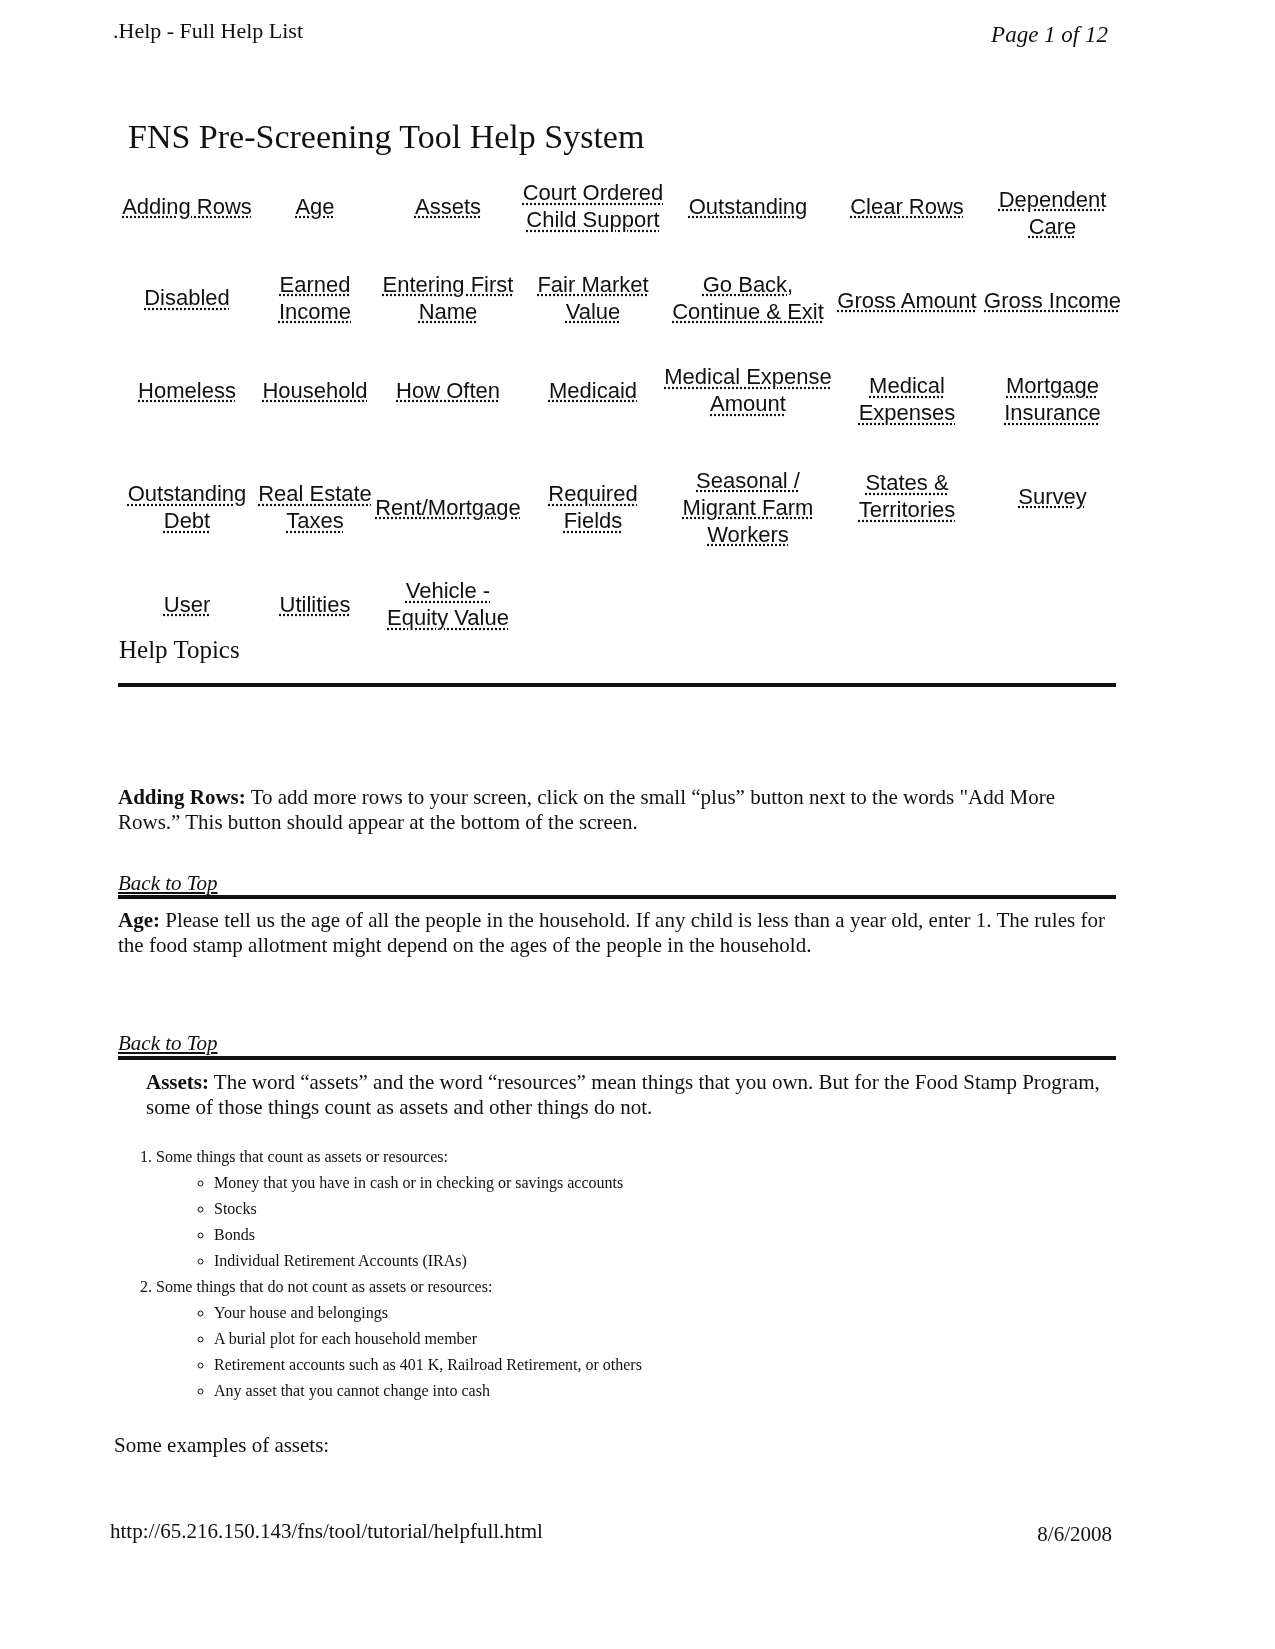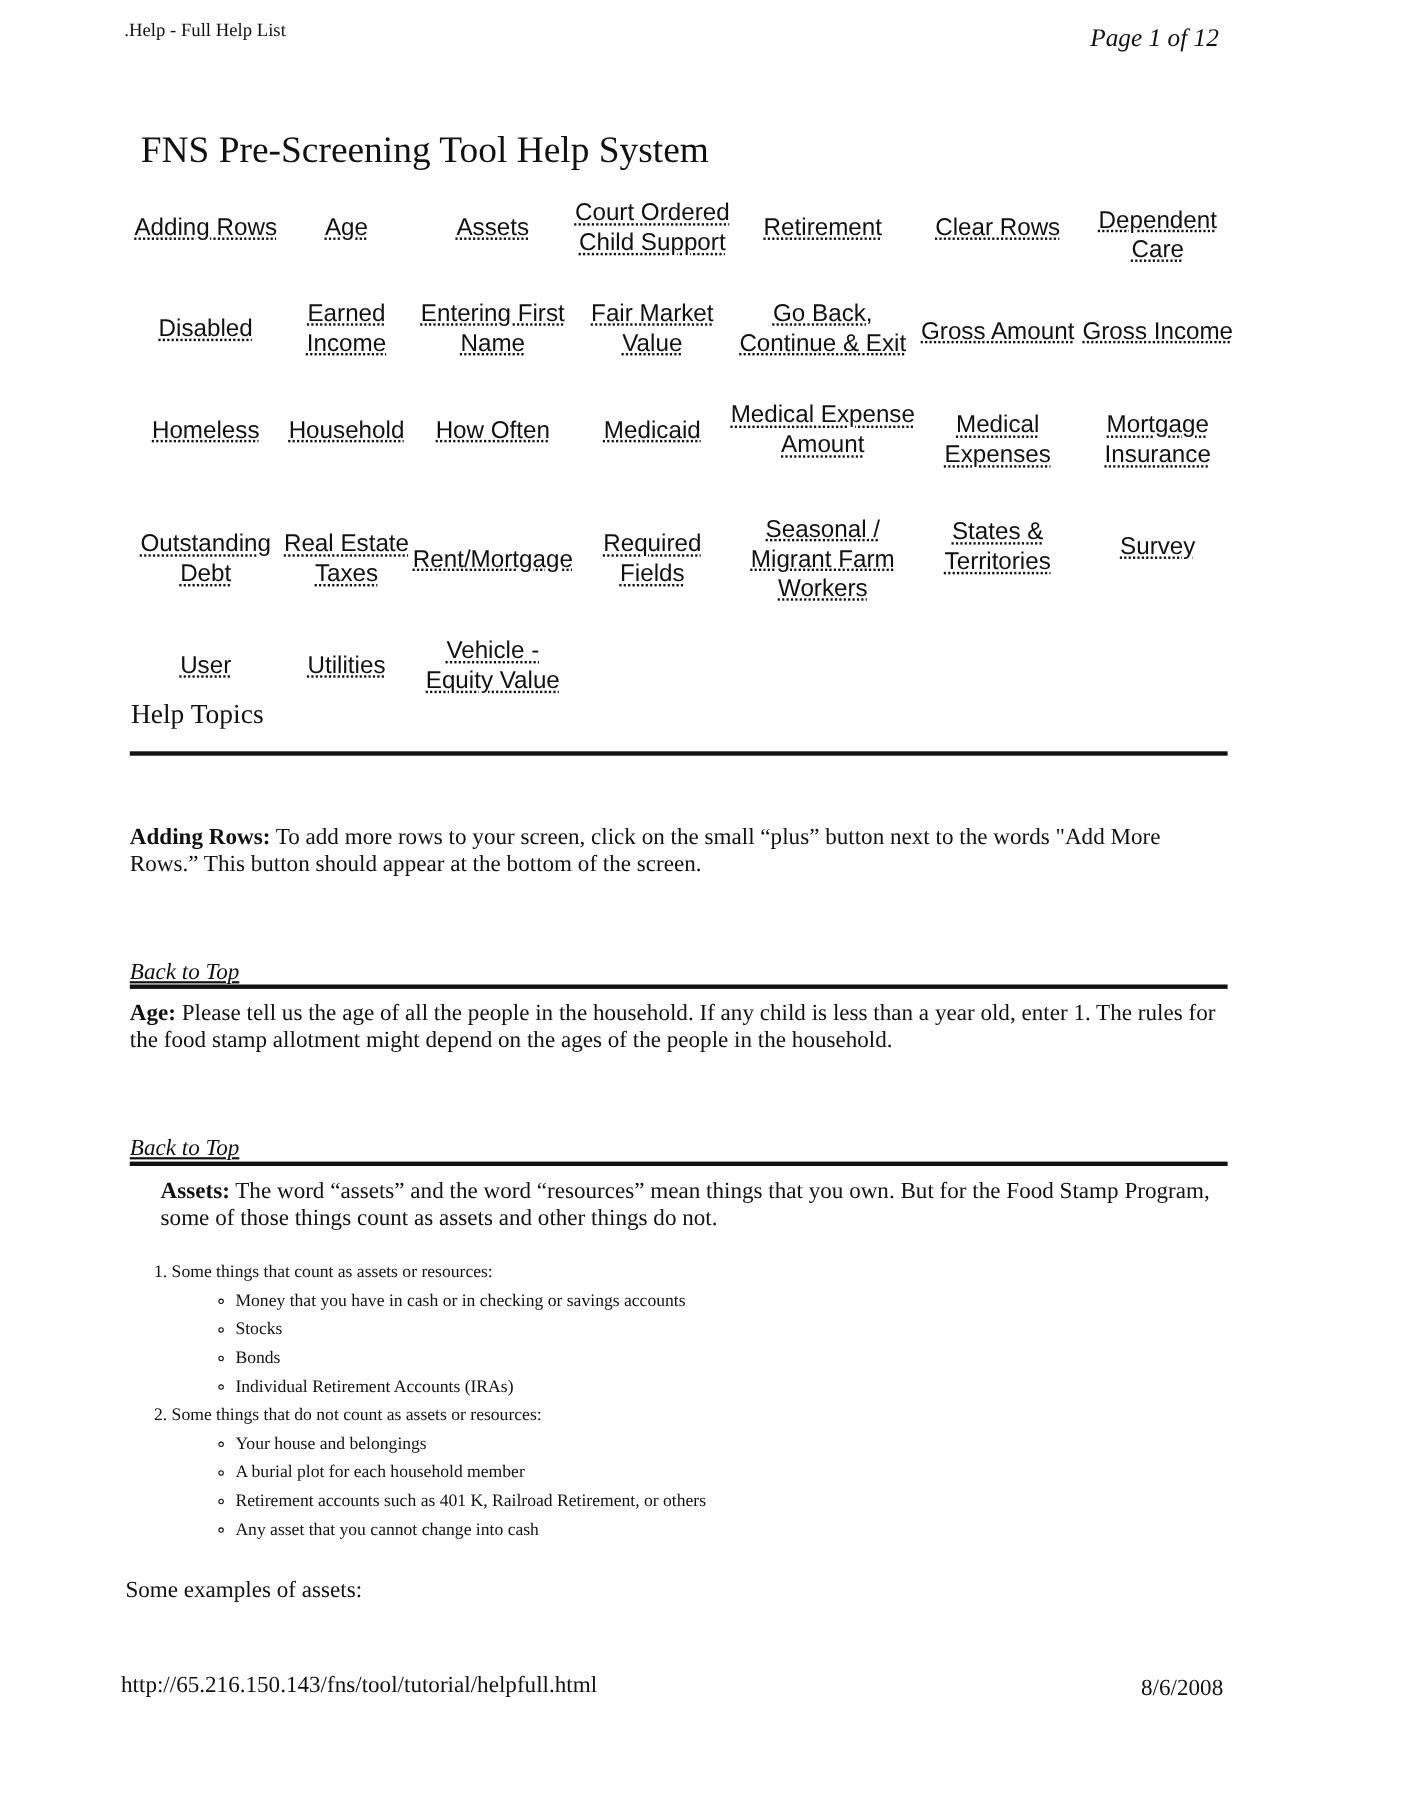--- a/index.html
+++ b/index.html
@@ -1,17 +1,17 @@
 <!DOCTYPE html>
 <html><head>
 <meta charset="utf-8">
 <style>
   html, body { margin: 0; padding: 0; background: #ffffff; }
   body { width: 1275px; height: 1649px; position: relative; overflow: hidden; color: #111; font-family: "Liberation Serif", serif; }
-  .hdr-left { position: absolute; left: 113px; top: 18px; font-size: 17px; }
+  .hdr-left { position: absolute; left: 113px; top: 18px; font-size: 22px; }
   .hdr-right { position: absolute; right: 167px; top: 22px; font-size: 23px; font-style: italic; }
   .title { position: absolute; left: 128px; top: 118px; font-size: 34px; }
   .grid { position: absolute; left: 118px; top: 170px; width: 1005px; display: grid; grid-template-columns: 138px 118px 148px 142px 168px 150px 141px; }
   .cell { display: flex; align-items: center; justify-content: center; text-align: center; font-family: "Liberation Sans", sans-serif; font-size: 22px; line-height: 27px; }
   .cell a { color: #111; text-decoration: underline; text-decoration-style: dotted; text-underline-offset: 3px; cursor: pointer; }
   .row1 { height: 72px; } .row2 { height: 85px; } .row3 { height: 90px; } .row4 { height: 108px; } .row5 { height: 86px; }
   .help-topics { position: absolute; left: 119px; top: 636px; font-size: 25px; }
   .rule { position: absolute; left: 118px; width: 998px; height: 4px; background: #111; }
   .para { position: absolute; left: 118px; width: 1000px; font-size: 21px; line-height: 25px; }
   .para b { font-weight: bold; }
@@ -38,21 +38,21 @@
   <div class="cell row1">
       <a>Age</a>
     </div>
   <div class="cell row1">
       <a>Assets</a>
     </div>
   <div class="cell row1">
       <a>Court Ordered Child Support</a>
     </div>
   <div class="cell row1">
-      <a>Retirement</a>
+      <a>Outstanding</a>
     </div>
   <div class="cell row1">
       <a>Clear Rows</a>
     </div>
 
   <div class="cell row2">
       <a>Dependent Care</a>
     </div>
   <div class="cell row2">
       <a>Disabled</a>
@@ -128,21 +128,21 @@
     </div>
   <div class="cell row5">
       <a>Vehicle - Equity Value</a>
     </div>
   <div class="cell row5"></div>
 </div>
 
 <div class="help-topics">Help Topics</div>
 <div class="rule" style="top:683px;"></div>
 
-<div class="para" style="top:748px;">
+<div class="para" style="top:785px;">
   <b>Adding Rows:</b><span> To add more rows to your screen, click on the small “plus” button next to the words "Add More Rows.” This button should appear at the bottom of the screen.</span>
 </div>
 <div class="back" style="top:825px;">
   <a>Back to Top</a>
 </div>
 
 <div class="rule" style="top:895px;"></div>
 <div class="para" style="top:908px;">
   <b>Age:</b><span> Please tell us the age of all the people in the household. If any child is less than a year old, enter 1. The rules for the food stamp allotment might depend on the ages of the people in the household.</span>
 </div>

